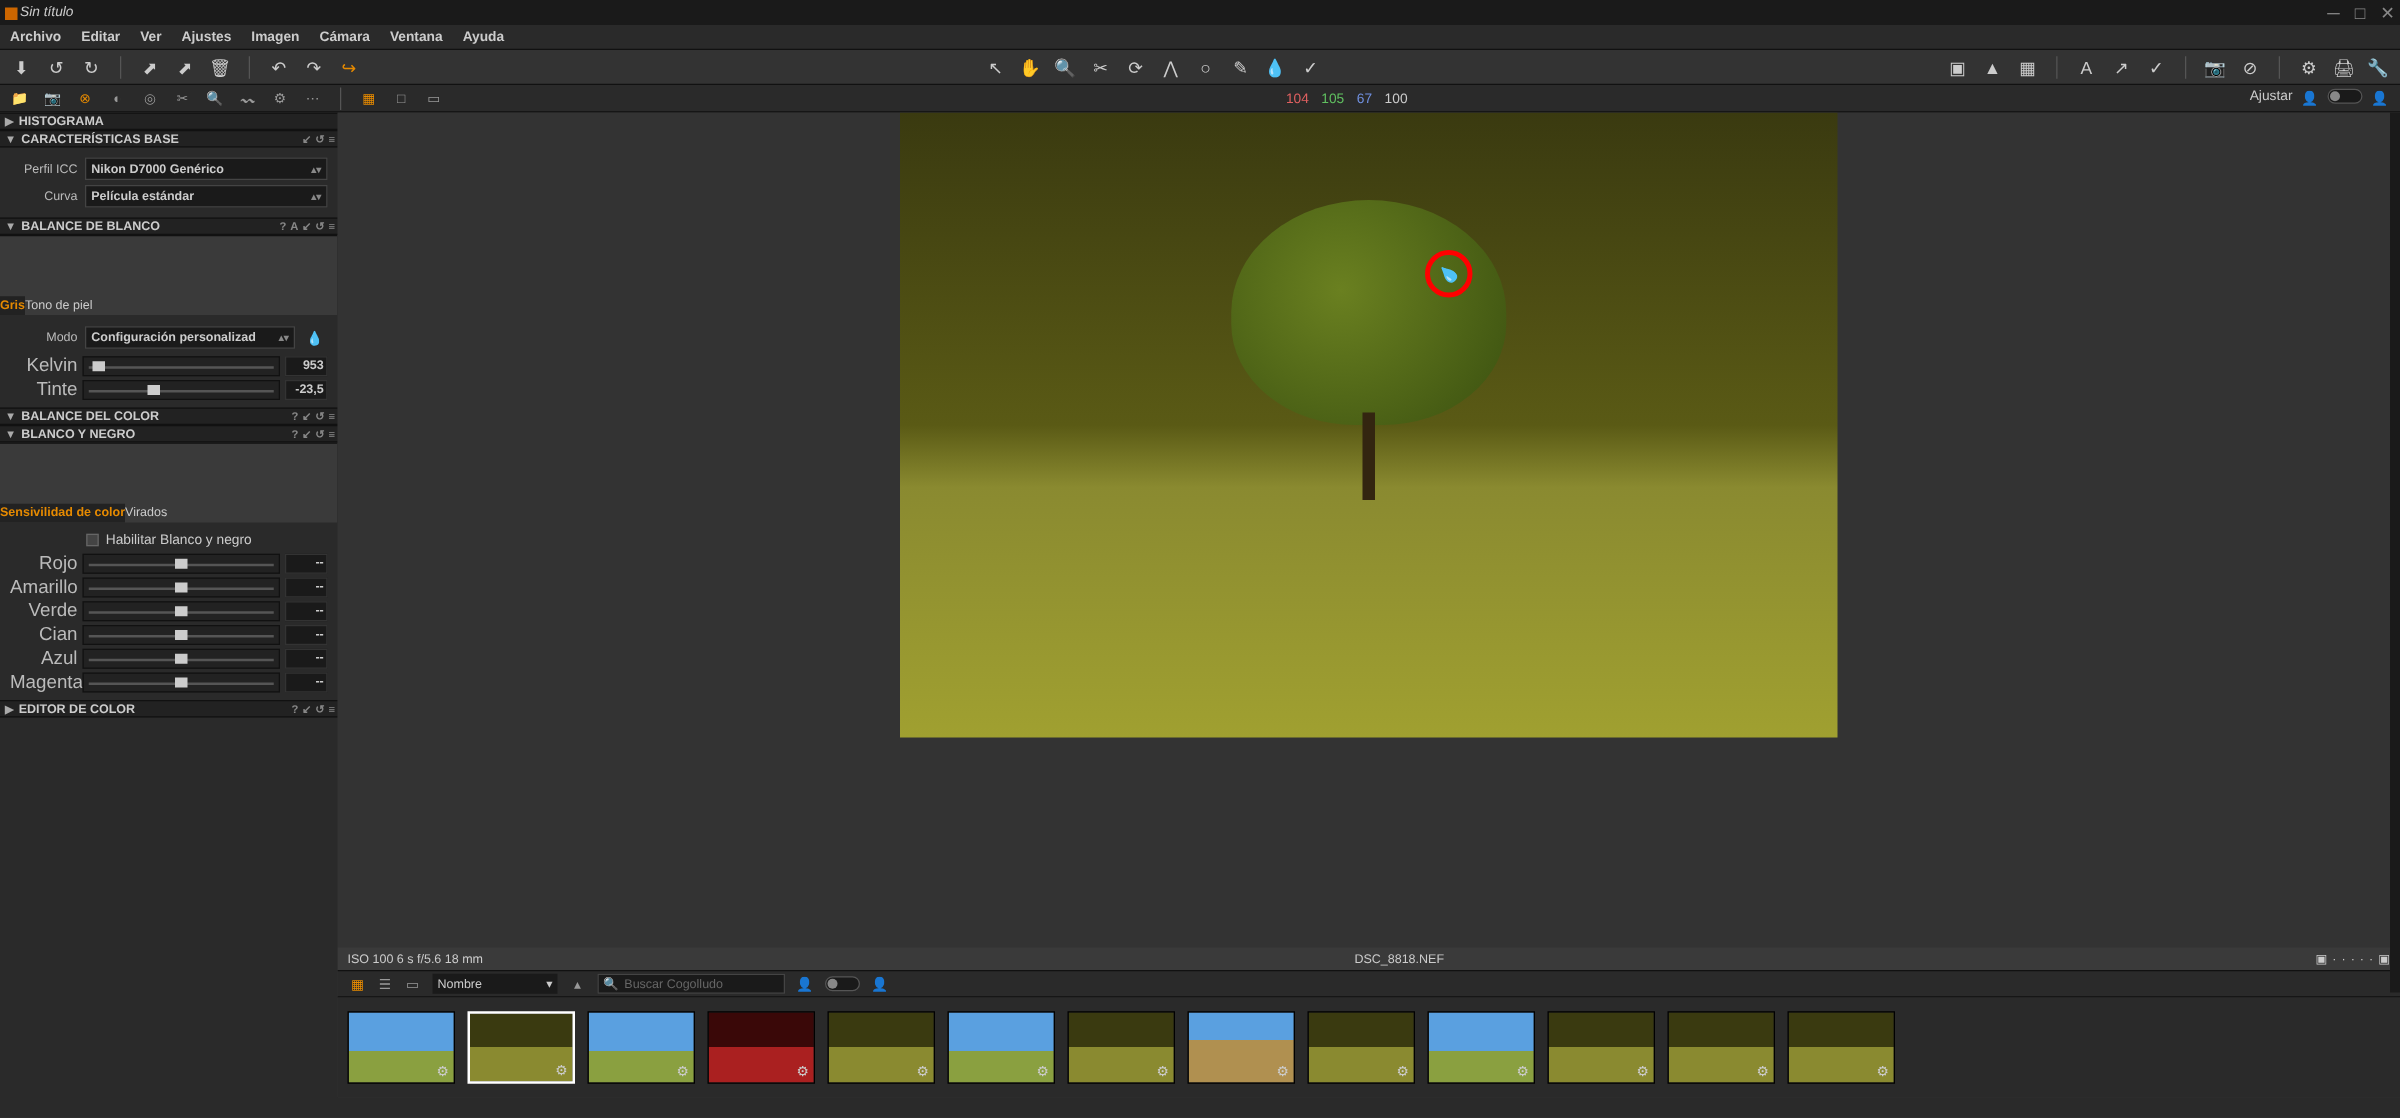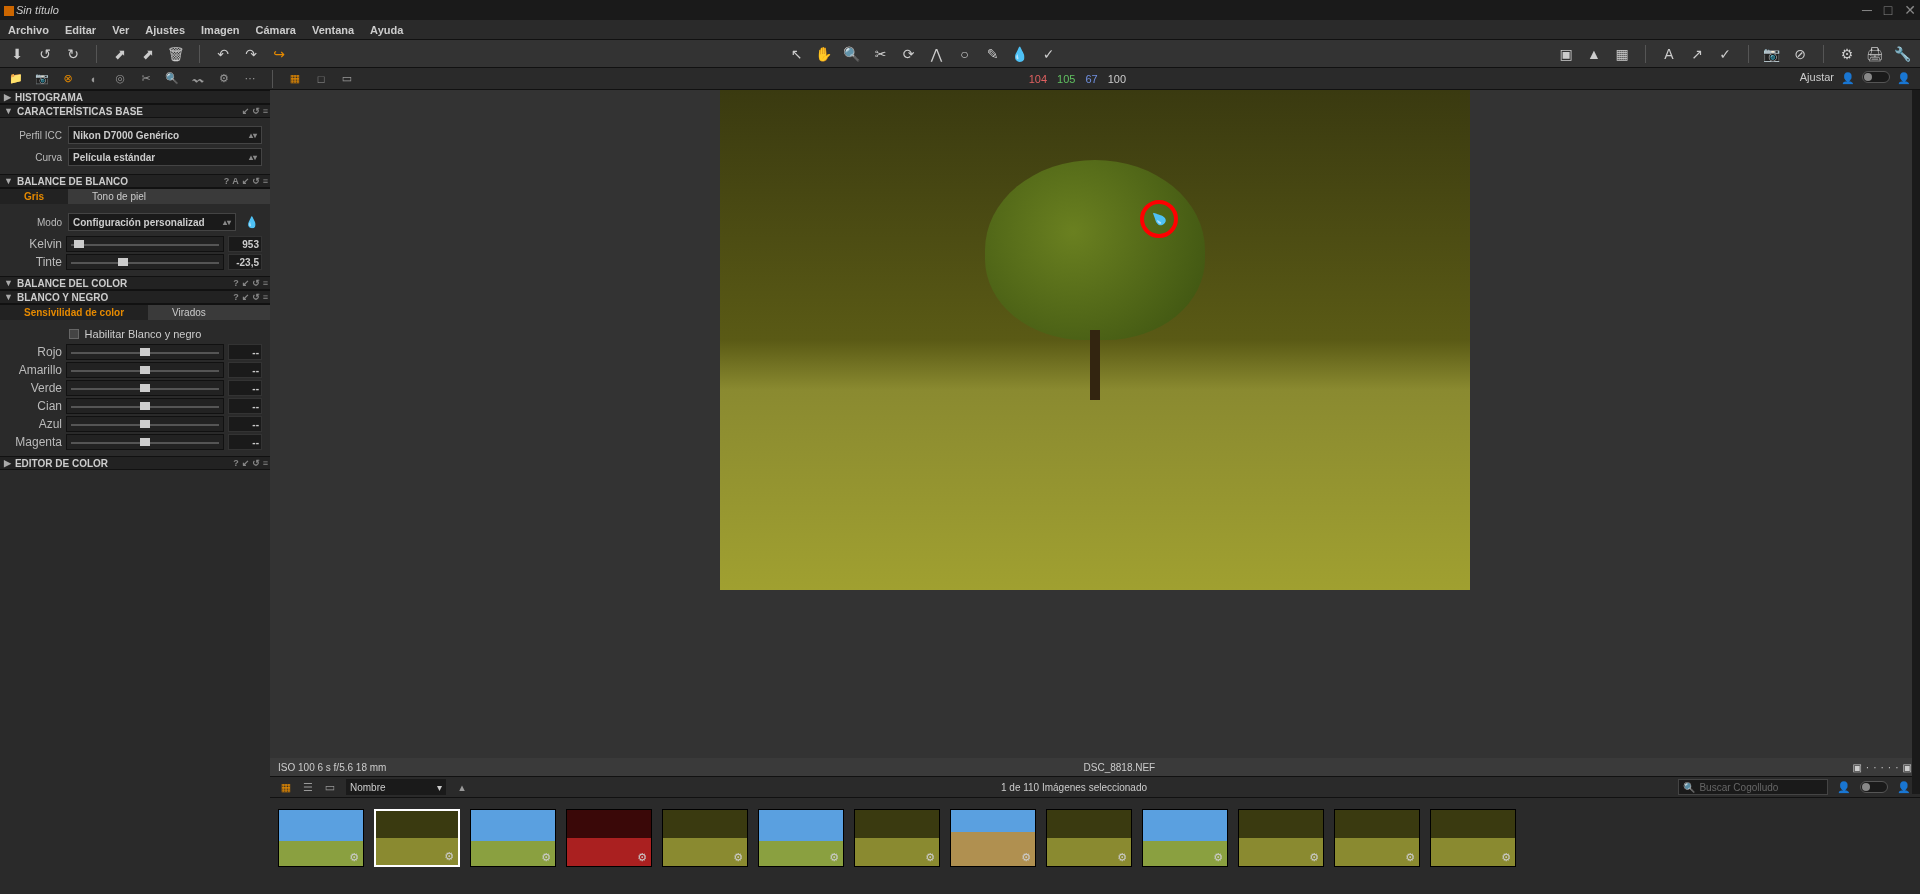--- a/index.html
+++ b/index.html
@@ -25,24 +25,24 @@
 .left-panel { width: 270px; background: #2a2a2a; overflow-y: auto; overflow-x: hidden; }
 .section-hdr { background: #222; height: 14px; display: flex; align-items: center; padding: 0 2px 0 4px; border-top: 1px solid #111; border-bottom: 1px solid #111; cursor: pointer; position: relative; font-weight: bold; font-size: 10px; }
 .section-hdr .collapse { margin-right: 4px; color: #aaa; font-size: 9px; }
 .section-hdr .hdr-icons { position: absolute; right: 2px; display: flex; gap: 3px; color: #888; font-size: 9px; }
 .section-body { padding: 4px 8px; }
 .row { display: flex; align-items: center; margin: 4px 0; gap: 6px; }
 .row-label { width: 54px; text-align: right; color: #bbb; font-size: 10px; }
 .select { flex: 1; background: #1a1a1a; border: 1px solid #444; height: 18px; display: flex; align-items: center; padding: 0 4px; justify-content: space-between; cursor: pointer; font-size: 10px; font-weight: bold; }
 .select .arrows { color: #888; font-size: 8px; }
 .tab-row { display: flex; background: #3a3a3a; border-top: 1px solid #111; }
-.tab { padding: 2px 24px; cursor: pointer; font-size: 10px; }
+.tab { padding: 2px 0; cursor: pointer; font-size: 10px; margin-top: 48px; }
 .tab.active { background: #222; color: #e68a00; font-weight: bold; }
 .slider-row { display: flex; align-items: center; margin: 2px 0; gap: 4px; }
-.slider-label { width: 54px; text-align: right; color: #bbb; font-size: 12px; }
+.slider-label { width: 54px; text-align: right; color: #bbb; font-size: 15px; }
 .slider-track { flex: 1; height: 16px; position: relative; background: #222; border: 1px solid #111; }
 .slider-rail { position: absolute; top: 7px; left: 4px; right: 4px; height: 2px; background: #555; }
 .slider-thumb { position: absolute; top: 3px; width: 10px; height: 8px; background: #ccc; transform: translateX(-50%); }
 .slider-val { width: 34px; background: #1a1a1a; border: 1px solid #333; height: 16px; display: flex; align-items: center; justify-content: flex-end; padding: 0 2px; font-size: 10px; font-weight: bold; }
 .eyedrop { width: 20px; height: 20px; display: flex; align-items: center; justify-content: center; color: #e68a00; cursor: pointer; }
 .color-wheel { width: 120px; height: 120px; border-radius: 50%; margin: 10px auto; position: relative; background: conic-gradient(red, magenta, blue, cyan, lime, yellow, red); }
 .color-wheel::before { content: ""; position: absolute; inset: 0; border-radius: 50%; background: radial-gradient(circle, #fff 0%, rgba(255,255,255,0) 70%); }
 .color-wheel .dot { position: absolute; left: 50%; top: 50%; width: 4px; height: 4px; border-radius: 50%; border: 1px solid #000; transform: translate(-50%, -50%); }
 .checkbox-row { display: flex; align-items: center; gap: 6px; justify-content: center; margin: 4px 0; }
 .checkbox { width: 10px; height: 10px; background: #444; border: 1px solid #666; }
@@ -375,21 +375,20 @@
       <div class="view-icons">
         <span class="sub-icon active">▦</span>
         <span class="sub-icon">☰</span>
         <span class="sub-icon">▭</span>
       </div>
       <div class="browser-select">
         <span>Nombre</span>
           <span>▾</span>
       </div>
       <span class="sub-icon">▴</span>
-      <div class="browser-center">1 de 110 Imágenes seleccionado</div>
       <div class="search-box">
         <span>🔍</span>
         <span style="color:#666">Buscar Cogolludo</span>
       </div>
       <span class="sub-icon">👤</span>
       <span style="width:28px;height:12px;background:#1a1a1a;border:1px solid #555;border-radius:6px;position:relative">
           <span style="position:absolute;left:1px;top:1px;width:8px;height:8px;background:#888;border-radius:50%"></span>
         </span>
       <span class="sub-icon">👤</span>
     </div>

